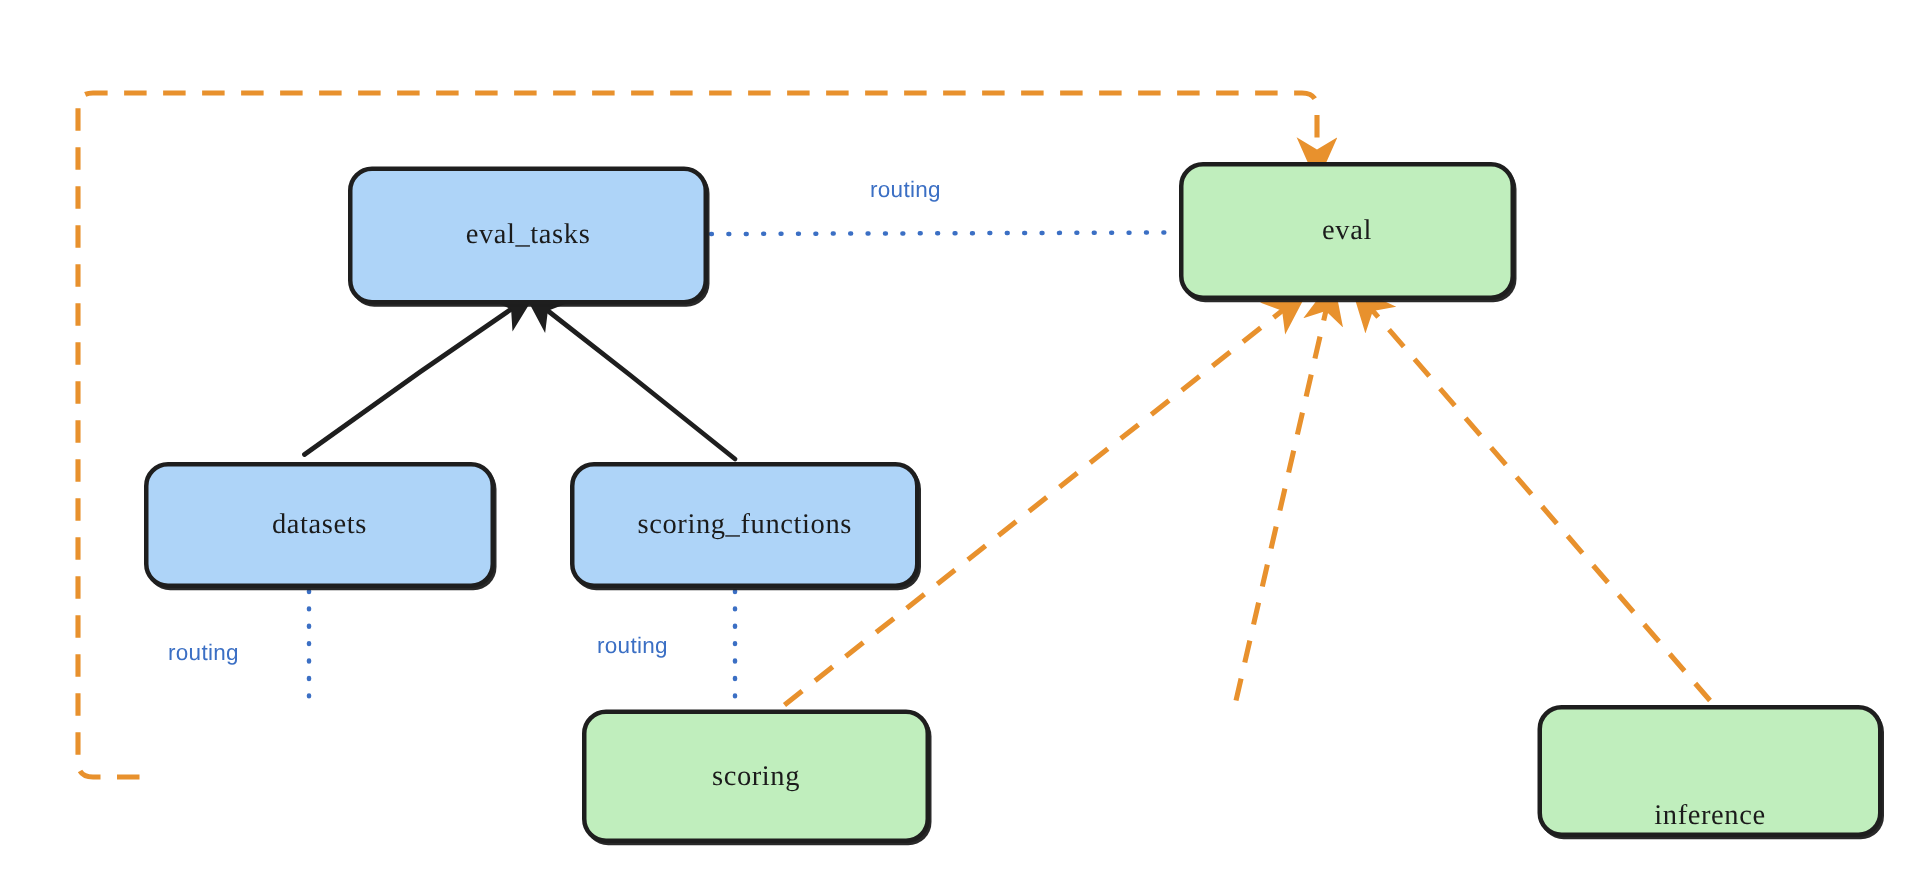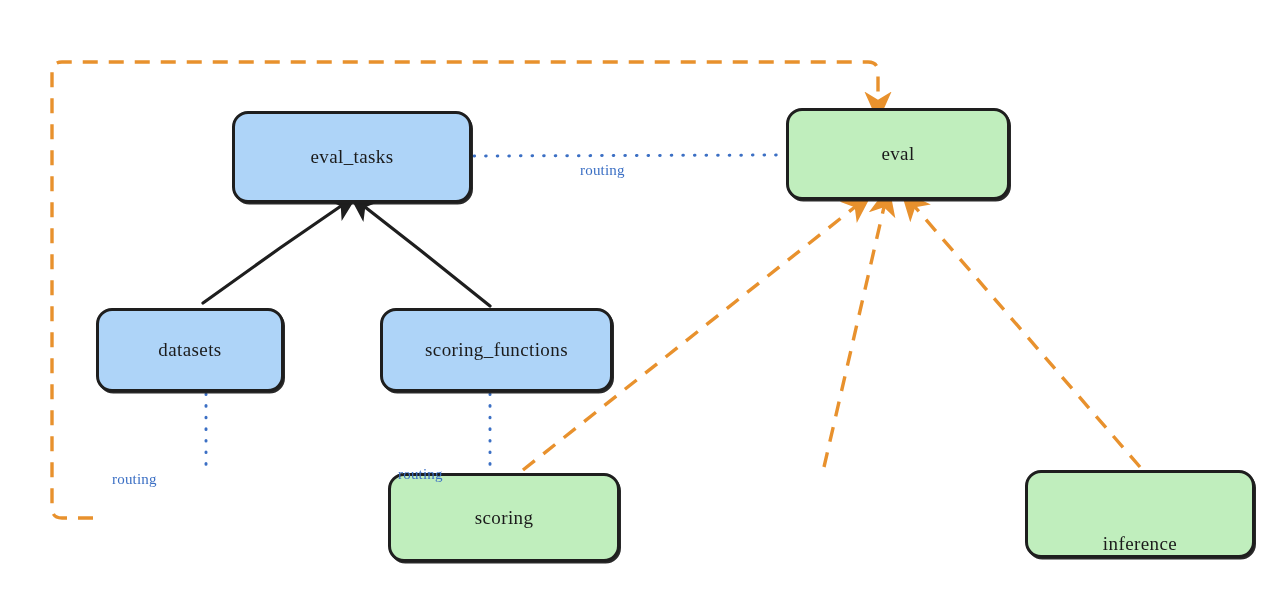--- a/index.html
+++ b/index.html
@@ -47,28 +47,27 @@
     user-select: none;
   }
   .node.api {
     background: #aed4f8;
   }
   .node.provider {
     background: #c0eebd;
   }
   .edge-label {
     position: absolute;
-    font-family: Liberation Serif, serif;
+    font-family: Liberation Sans, sans-serif;
     font-size: 15px;
     color: #3b6fc4;
     white-space: nowrap;
     z-index: 4;
     user-select: none;
     letter-spacing: 0.2px;
-    margin-top: 44px;
   }
 </style>
 </head>
 <body>
 
 <div id="canvas">
 
   <svg id="edges" viewBox="0 0 1280 596" xmlns="http://www.w3.org/2000/svg">
     <defs>
       <marker id="arrow-black" markerWidth="12" markerHeight="12" refX="2.5" refY="4" orient="auto" markerUnits="strokeWidth">
@@ -117,21 +116,21 @@
   </svg>
 
   <div class="node api" style="left:232px; top:111px; width:240px; height:92px;">
     <span class="label">eval_tasks</span>
   </div>
 
   <div class="node provider" style="left:786px; top:108px; width:224px; height:92px;">
     <span class="label">eval</span>
   </div>
 
-  <div class="node api" style="left:96px; top:308px; width:188px; height:84px;">
+  <div class="node api" style="left:96px; top:308px; width:234px; height:84px;">
     <span class="label">datasets</span>
   </div>
 
   <div class="node api" style="left:380px; top:308px; width:233px; height:84px;">
     <span class="label">scoring_functions</span>
   </div>
 
 
   <div class="node provider" style="left:388px; top:473px; width:232px; height:89px;justify-content:center;">
     <span class="label">scoring</span>

